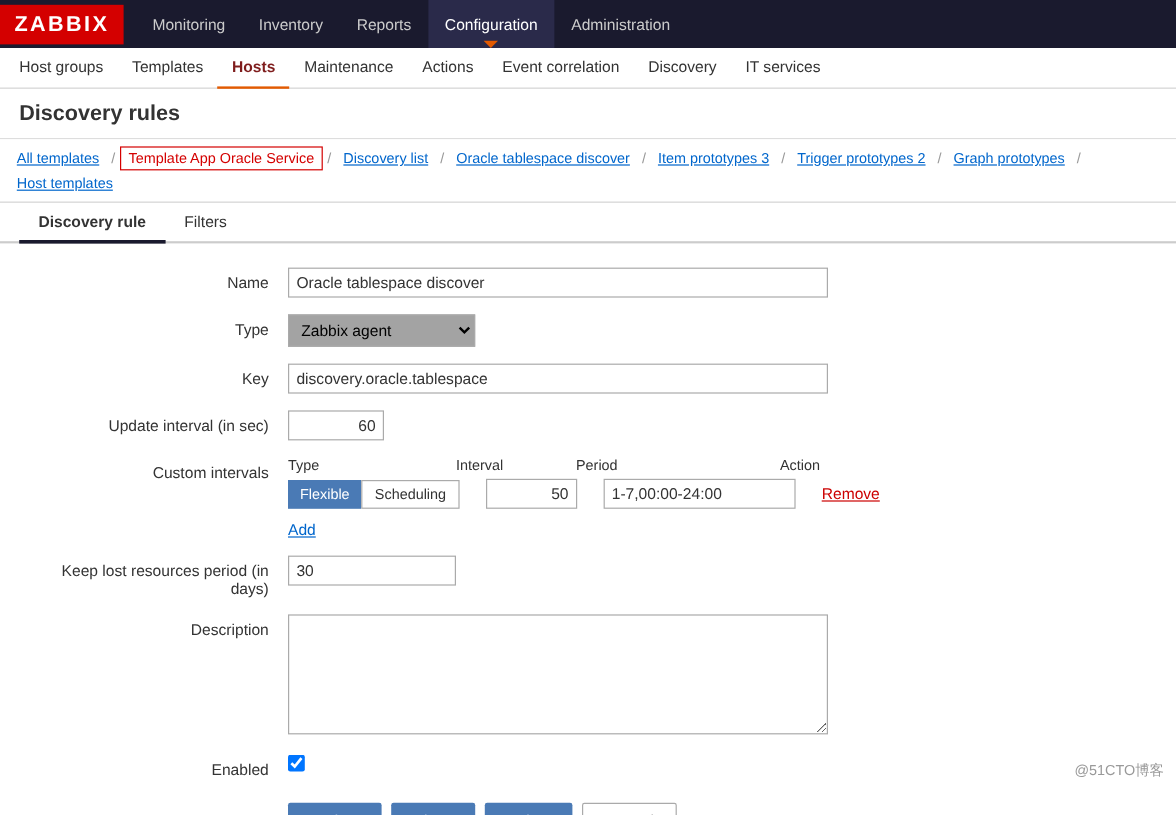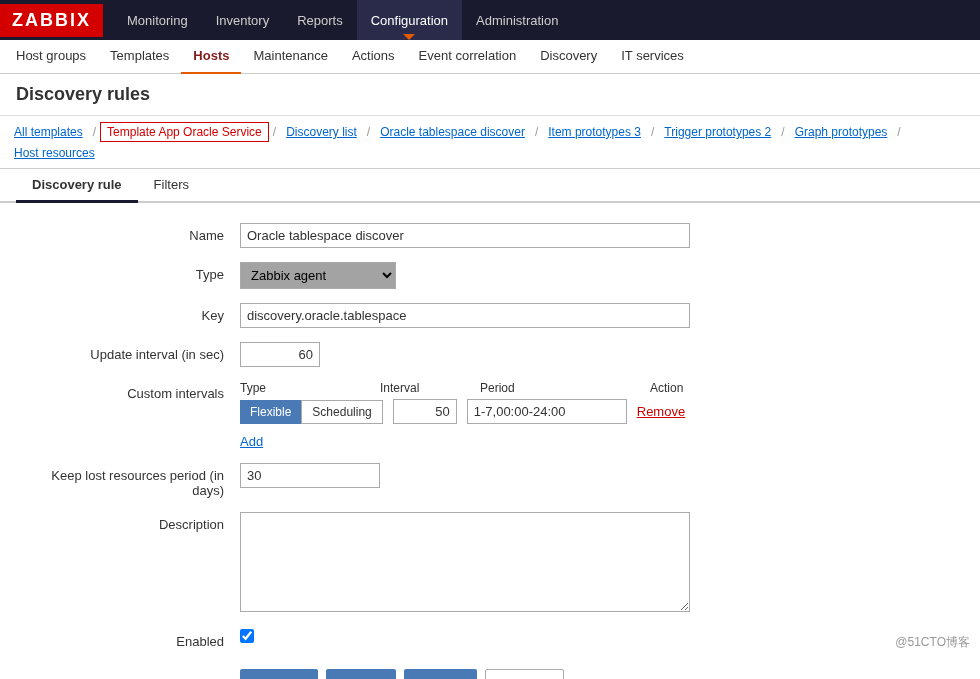--- a/index.html
+++ b/index.html
@@ -57,24 +57,24 @@
 
     select {
       border: 1px solid #aaa;
       padding: 4px 6px;
       font-size: 13px;
       background: #a3a3a3;
       cursor: pointer;
     }
     .ci-header { display: flex; gap: 10px; margin-bottom: 4px; color: #333; font-size: 12px; }
 
-    .ci-row { display: flex; align-items: center; gap: 10px; margin-bottom: 6px; }
+    .ci-row { display: flex; align-items: center; gap: 22px; margin-bottom: 6px; }
     .btn-flexible { background: #4a7ab5; color: #fff; border: none; padding: 4px 10px; cursor: pointer; font-size: 12px; }
     .btn-scheduling { background: #fff; color: #333; border: 1px solid #aaa; padding: 4px 10px; cursor: pointer; font-size: 12px; }
-    .ci-interval-input { width: 64px; border: 1px solid #aaa; padding: 4px 6px; font-size: 13px; text-align: right; }
+    .ci-interval-input { width: 76px; border: 1px solid #aaa; padding: 4px 6px; font-size: 13px; text-align: right; }
     .ci-period-input { width: 160px; border: 1px solid #aaa; padding: 4px 6px; font-size: 13px; }
     .ci-remove { color: #c00; cursor: pointer; text-decoration: underline; font-size: 13px; }
     .ci-add { color: #0066cc; cursor: pointer; text-decoration: underline; font-size: 13px; display: inline-block; margin-top: 4px; }
 
     textarea.desc { width: 450px; height: 100px; resize: vertical; }
 
     
     input[type="checkbox"] { width: 14px; height: 14px; cursor: pointer; }
 
     
@@ -127,21 +127,21 @@
   <span class="breadcrumb-item">Discovery list</span>
   <span class="breadcrumb-sep">/</span>
   <span class="breadcrumb-item">Oracle tablespace discover</span>
   <span class="breadcrumb-sep">/</span>
   <span class="breadcrumb-item">Item prototypes 3</span>
   <span class="breadcrumb-sep">/</span>
   <span class="breadcrumb-item">Trigger prototypes 2</span>
   <span class="breadcrumb-sep">/</span>
   <span class="breadcrumb-item">Graph prototypes</span>
   <span class="breadcrumb-sep">/</span>
-  <span class="breadcrumb-item">Host resources</span>
+  <span class="breadcrumb-item">Host templates</span>
 </div>
 
 <div class="form-tabs">
   <div class="form-tab active">Discovery rule</div>
   <div class="form-tab">Filters</div>
 </div>
 
 <div class="main-content">
 
   <div class="form-row">

